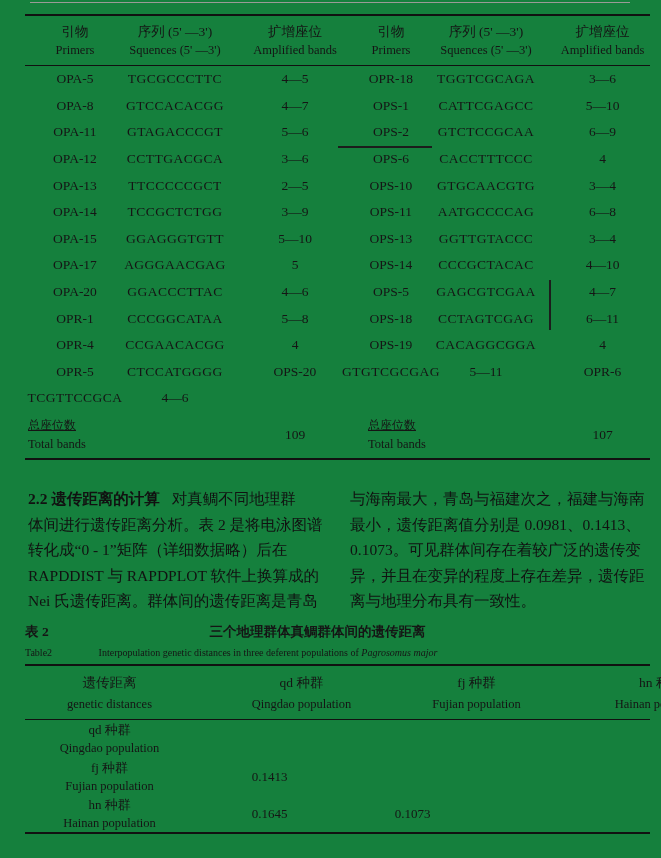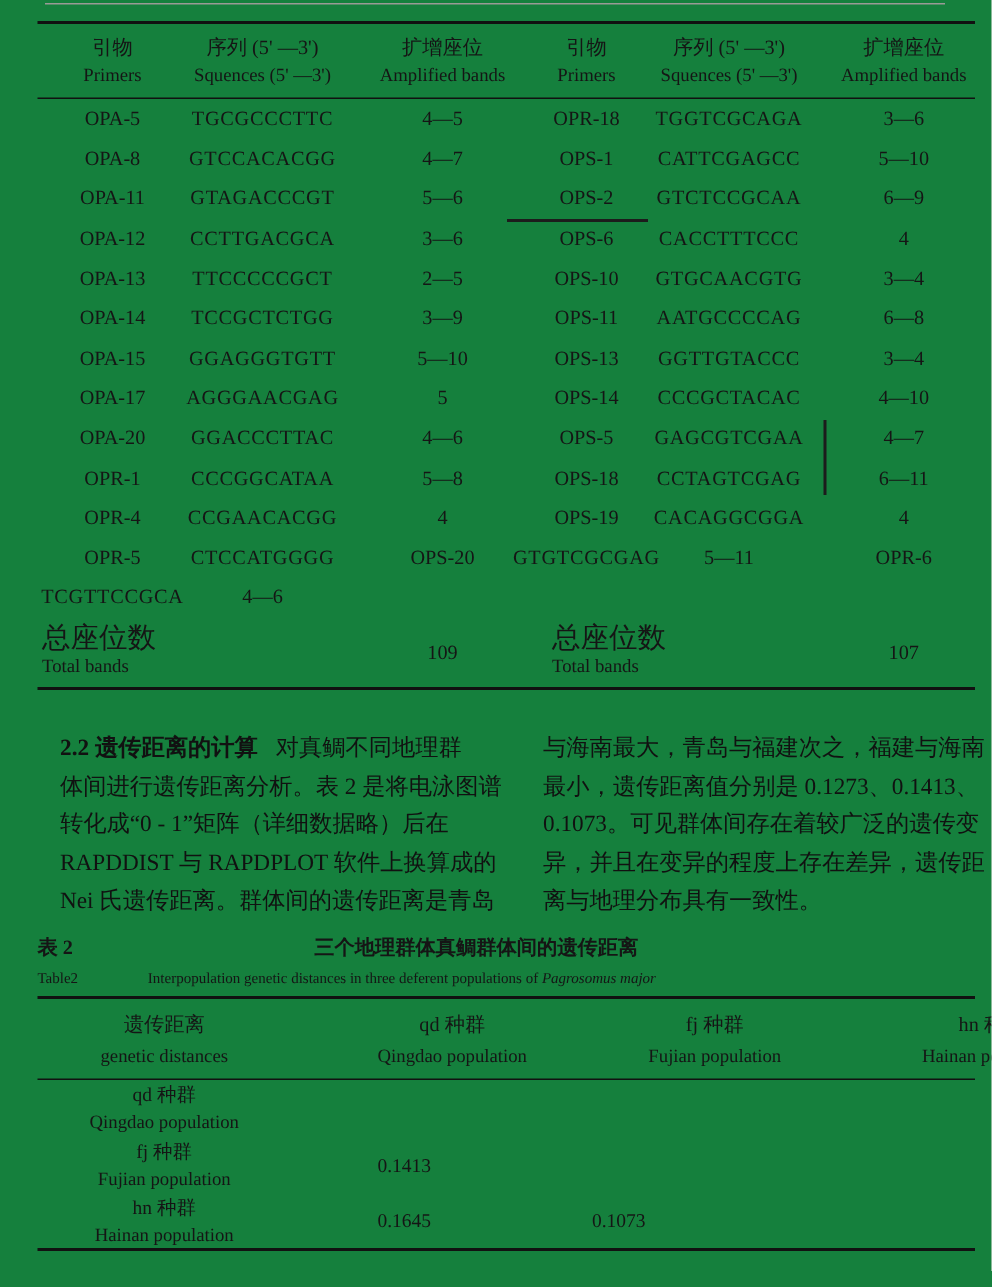--- a/index.html
+++ b/index.html
@@ -20,25 +20,25 @@
                white-space:nowrap;}
   .zh-h{font-size:13.5px;line-height:19px;}
   .en-h{font-size:12.5px;line-height:19px;}
   .t1-body{display:grid;grid-template-columns:100px 100px 140px 52px 138px 95px;
            grid-auto-rows:26.6px;}
   .cell{display:flex;align-items:center;justify-content:center;font-size:13.5px;
         white-space:nowrap;}
   .cell.seq{letter-spacing:.5px;}
   .t1-total{display:grid;grid-template-columns:200px 140px 190px 95px;height:46px;}
   .tot-label{display:flex;flex-direction:column;justify-content:center;padding-left:3px;}
-  .tot-label .zh-h{font-size:19px;}
+  .tot-label .zh-h{font-size:12px;text-decoration:underline;}
   .tot-val{display:flex;align-items:center;justify-content:center;font-size:13.5px;}
 
   
-  .para-col{position:absolute;top:486px;font-size:15.5px;color:#111;margin-left:12px;}
+  .para-col{position:absolute;top:486px;font-size:15.5px;color:#111;}
   .para-left{left:28px;width:304px;}
   .para-right{left:350px;width:300px;}
   .pline{height:25.5px;line-height:25.5px;white-space:nowrap;}
   .sec-head{font-weight:bold;margin-right:12px;}
 
   
   .t2cap-zh{position:absolute;left:25px;top:623px;width:625px;height:18px;line-height:18px;}
   .t2cap-zh .lab{position:absolute;left:0;font-weight:bold;font-size:13.5px;}
   .t2cap-zh .tit{position:absolute;left:0;right:40px;text-align:center;font-weight:bold;font-size:13.5px;}
   .t2cap-en{position:absolute;left:25px;top:644px;height:18px;line-height:18px;font-size:10px;}
@@ -198,21 +198,21 @@
     <div class="pline">
       <span class="sec-head">2.2  遗传距离的计算</span><span>对真鲷不同地理群</span>
     </div>
     <div class="pline">体间进行遗传距离分析。表 2 是将电泳图谱</div>
     <div class="pline">转化成“0 - 1”矩阵（详细数据略）后在</div>
     <div class="pline">RAPDDIST 与 RAPDPLOT 软件上换算成的</div>
     <div class="pline">Nei 氏遗传距离。群体间的遗传距离是青岛</div>
   </div>
   <div class="para-col para-right">
     <div class="pline">与海南最大，青岛与福建次之，福建与海南</div>
-    <div class="pline">最小，遗传距离值分别是 0.1273、0.1413、</div>
+    <div class="pline">最小，遗传距离值分别是 0.0981、0.1413、</div>
     <div class="pline">0.1073。可见群体间存在着较广泛的遗传变</div>
     <div class="pline">异，并且在变异的程度上存在差异，遗传距</div>
     <div class="pline">离与地理分布具有一致性。</div>
   </div>
 
   <div class="t2cap-zh">
     <span class="lab">表 2</span>
     <span class="tit">三个地理群体真鲷群体间的遗传距离</span>
   </div>
   <div class="t2cap-en">

